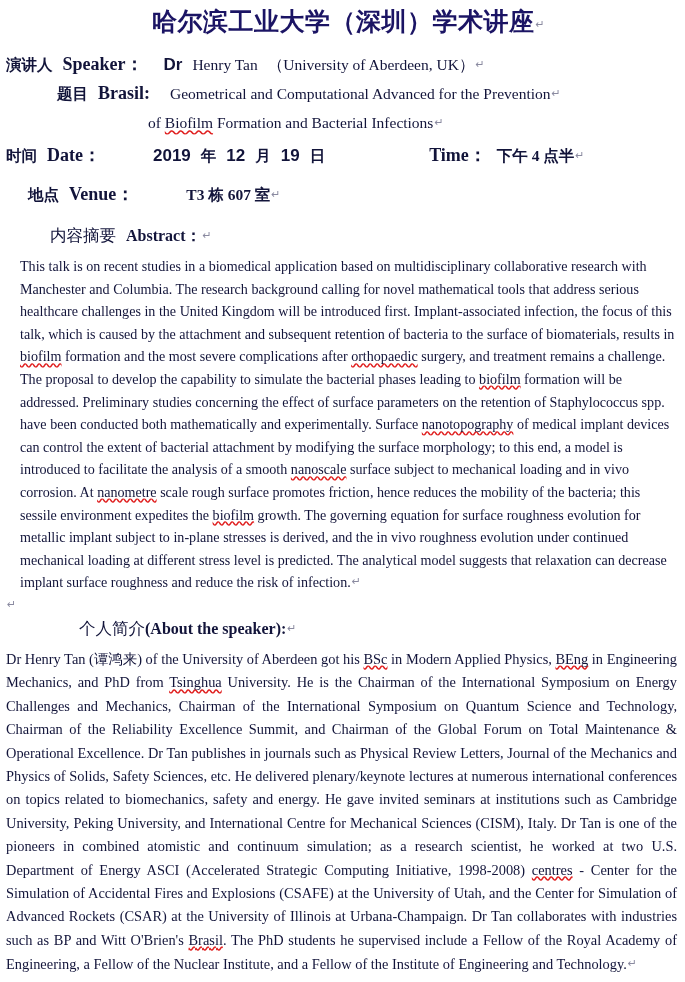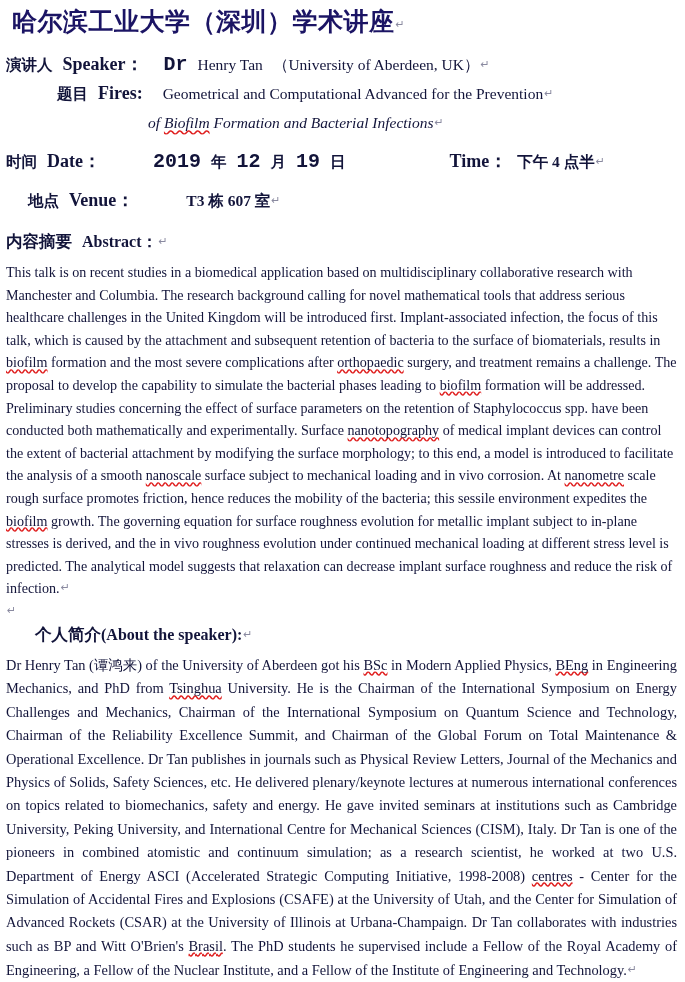--- a/index.html
+++ b/index.html
@@ -18,21 +18,21 @@
   .page {
     position: relative;
     width: 685px;
     height: 982px;
     padding: 0;
     box-sizing: border-box;
   }
 
   
   .doc-title {
-    text-align: left;
+    text-align: center;
     font-family: "DejaVu Sans", "Liberation Sans", sans-serif;
     font-weight: bold;
     font-size: 25px;
     letter-spacing: 0.5px;
     color: #1b1464;
     margin: 7px 0 0 12px;
     line-height: 30px;
     white-space: nowrap;
   }
   .pilcrow {
@@ -61,53 +61,54 @@
   .en-label {
     font-family: Liberation Serif, serif;
     font-weight: bold;
     font-size: 18px;
   }
   .val {
     font-family: "Liberation Serif", "DejaVu Serif", serif;
     font-size: 15.5px;
   }
   .val-bold {
-    font-family: Liberation Mono, monospace;
+    font-family: Liberation Sans, sans-serif;
     font-weight: bold;
-    font-size: 20px;
+    font-size: 17px;
   }
   .indent-title { padding-left: 57px; }
-  .indent-title2 { padding-left: 148px; font-style: italic; }
+  .indent-title2 { padding-left: 148px; }
   .gap-wide { display: inline-block; width: 52px; }
   .gap-mid { display: inline-block; width: 20px; }
   .gap-sm { display: inline-block; width: 10px; }
 
   
   .section-heading {
     padding-left: 6px;
     margin: 16px 0 8px 0;
     font-size: 16px;
     line-height: 22px;
     color: #12143a;
     white-space: nowrap;
   }
   .section-heading .cjk-h {
     font-family: "DejaVu Sans", "Liberation Sans", sans-serif;
-    font-weight: bold;
+    font-weight: normal;
     font-size: 16.5px;
+    margin-left: 44px;
   }
   .section-heading .en-h {
     font-family: "Liberation Serif", "DejaVu Serif", serif;
     font-weight: bold;
     font-size: 16px;
   }
 
   
   .abstract-body {
-    padding: 0 8px 0 6px;
+    padding: 0 8px 0 20px;
     font-family: "Liberation Serif", "DejaVu Serif", serif;
     font-size: 14.1px;
     line-height: 22.6px;
     text-align: left;
     color: #12143a;
   }
 
   
   .bio-body {
     padding: 0 8px 0 6px;
@@ -142,28 +143,28 @@
     <span>哈尔滨工业大学（深圳）学术讲座</span><span class="pilcrow">↵</span>
   </div>
 
   <div class="info-block">
 
     <div class="info-line">
       <span class="cjk-label">演讲人</span><span class="gap-sm"></span><span class="en-label">Speaker：</span><span class="gap-mid"></span><span class="val-bold">Dr</span><span class="gap-sm"></span><span class="val">Henry Tan</span><span class="gap-sm"></span><span class="val">（University of Aberdeen, UK）</span><span class="pilcrow">↵</span>
     </div>
 
     <div class="info-line indent-title">
-      <span class="cjk-label">题目</span><span class="gap-sm"></span><span class="en-label">Fires:</span><span class="gap-mid"></span><span class="val">Geometrical and Computational Advanced for the Prevention</span><span class="pilcrow">↵</span>
+      <span class="cjk-label">题目</span><span class="gap-sm"></span><span class="en-label">Brasil:</span><span class="gap-mid"></span><span class="val">Geometrical and Computational Advanced for the Prevention</span><span class="pilcrow">↵</span>
     </div>
 
     <div class="info-line indent-title2">
       <span class="val">of </span><span class="val sp">Biofilm</span><span class="val"> Formation and Bacterial Infections</span><span class="pilcrow">↵</span>
     </div>
 
-    <div class="info-line" style="margin-top:10px;">
+    <div class="info-line" style="margin-top:4px;">
       <span class="cjk-label">时间</span><span class="gap-sm"></span><span class="en-label">Date：</span><span class="gap-wide"></span><span class="val-bold">2019</span><span class="gap-sm"></span><span class="cjk-label">年</span><span class="gap-sm"></span><span class="val-bold">12</span><span class="gap-sm"></span><span class="cjk-label">月</span><span class="gap-sm"></span><span class="val-bold">19</span><span class="gap-sm"></span><span class="cjk-label">日</span><span class="gap-wide"></span><span class="gap-wide"></span><span class="en-label">Time：</span><span class="gap-sm"></span><span class="cjk-label">下午 4 点半</span><span class="pilcrow">↵</span>
     </div>
 
     <div class="info-line" style="margin-top:10px;margin-left:22px;">
       <span class="cjk-label">地点</span><span class="gap-sm"></span><span class="en-label">Venue：</span><span class="gap-wide"></span><span class="cjk-label">T3 栋 607 室</span><span class="pilcrow">↵</span>
     </div>
 
   </div>
 
   <div class="section-heading">

